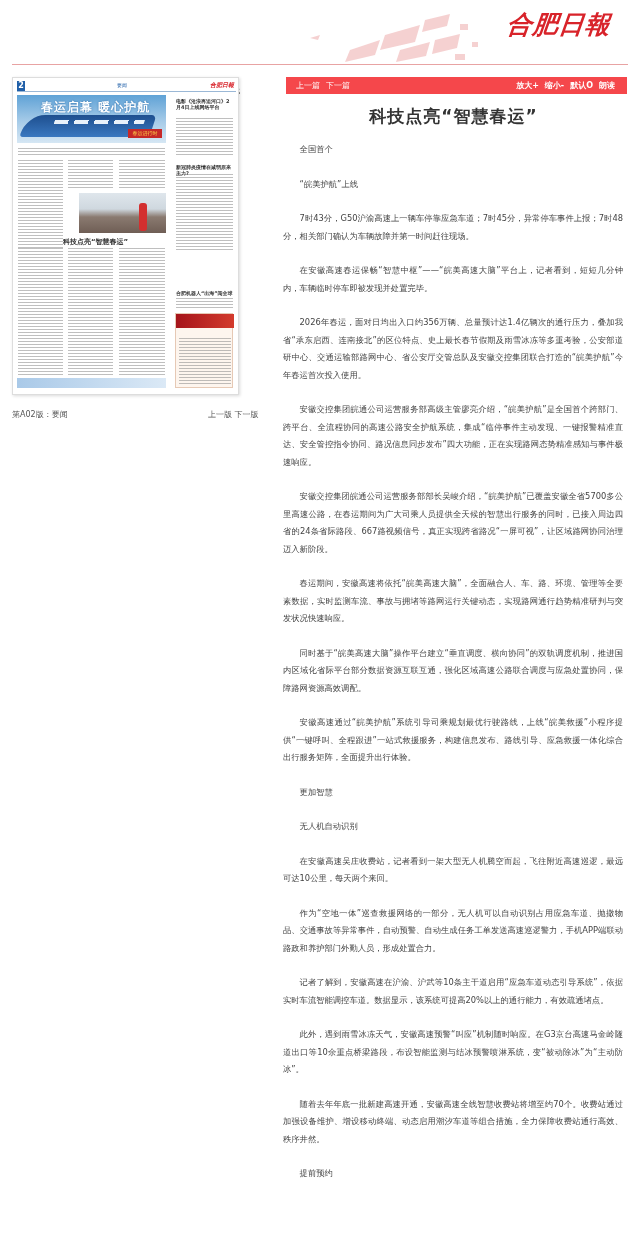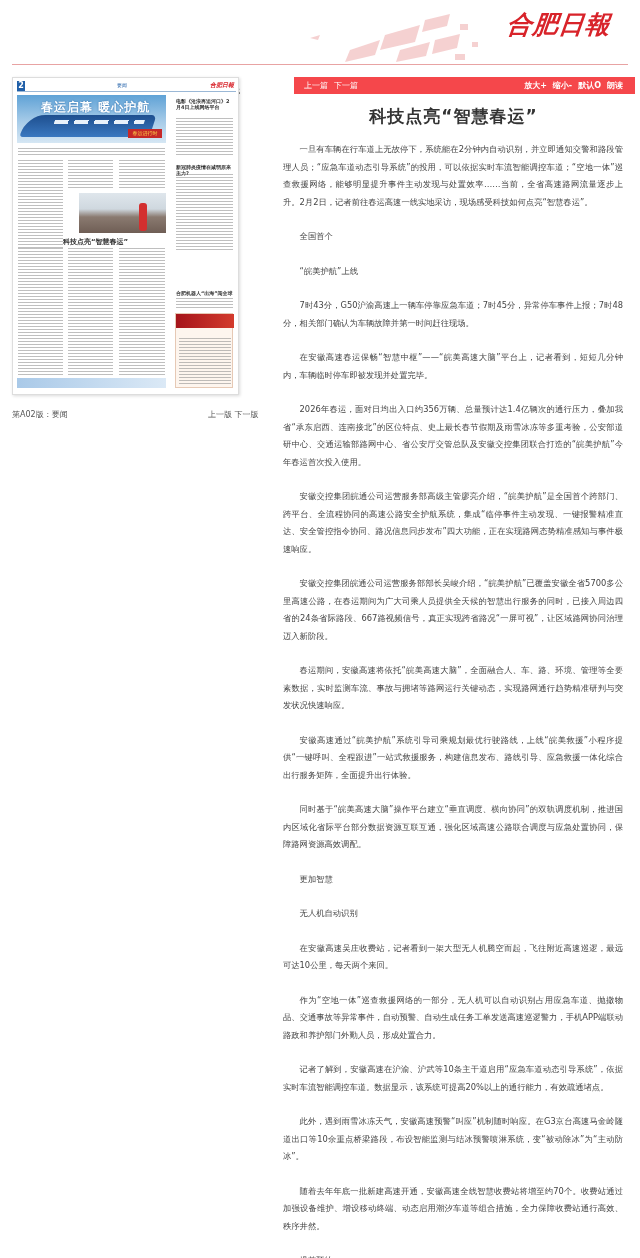--- a/index.html
+++ b/index.html
@@ -33,21 +33,21 @@
     .side-title { position: absolute; left: 163px; font-size: 5px; font-weight: bold; color: #333; }
     .side-box { position: absolute; left: 162px; top: 235px; width: 58px; height: 75px; background: #fdf5ee; border: 1px solid #e6c9b5; }
     .side-box-head { position: absolute; left: 0; top: 0; width: 58px; height: 14px; background: linear-gradient(90deg, #a5141a, #d33b2d); }
     .blue-strip { position: absolute; left: 4px; top: 300px; width: 149px; height: 10px; background: linear-gradient(90deg, #a9c9e8, #dbe9f6); }
 
     .paper-footer-left { position: absolute; left: 12px; top: 409px; font-size: 8px; color: #555; }
     .paper-footer-right { position: absolute; left: 195px; top: 409px; font-size: 8px; color: #555; margin-left: 13px; }
     .paper-footer-right span { cursor: pointer; }
 
     
-    .toolbar { position: absolute; left: 294px; top: 77px; width: 341px; height: 17px; background: #f5474b; }
+    .toolbar { position: absolute; left: 286px; top: 77px; width: 341px; height: 17px; background: #f5474b; }
     .tb-left { position: absolute; left: 10px; top: 3px; font-size: 8px; color: #fff; }
     .tb-left span { margin-right: 6px; cursor: pointer; }
     .tb-right { position: absolute; right: 12px; top: 3px; font-size: 8px; color: #fff; font-weight: bold; margin-left: 42px; }
     .tb-right span { margin-left: 6px; cursor: pointer; }
 
     .article-title { position: absolute; left: 283px; top: 105px; width: 341px; text-align: center; font-size: 17px; font-weight: bold; color: #333; letter-spacing: 1px; }
 
     .article-body { position: absolute; left: 283px; top: 141px; width: 340px; font-size: 8.3px; line-height: 17.5px; color: #444; }
     .article-body p { text-indent: 2em; margin-bottom: 17px; text-align: justify; }
     .article-body p.sub { margin-bottom: 17px; }
@@ -122,31 +122,30 @@
     <span>上一篇</span><span>下一篇</span>
   </div>
   <div class="tb-right">
     <span>放大+</span><span>缩小-</span><span>默认O</span><span>朗读</span>
   </div>
 </div>
 
 <h1 class="article-title">科技点亮“智慧春运”</h1>
 
 <div class="article-body">
-  <p>一旦有车辆在行车道上无故停下，系统能在2分钟内自动识别，并立即通知交警和路段管理人员；“应急车道动态引导系统”的投用，可以依据实时车流智能调控车道；“空地一体”巡查救援网络，能够明显提升事件主动发现与处置效率……当前，全省高速路网流量逐步上升。2月2日，记者前往春运高速一线实地采访，现场感受科技如何点亮“智慧春运”。</p>
   <p class="sub">全国首个</p>
   <p class="sub">“皖美护航”上线</p>
   <p>7时43分，G50沪渝高速上一辆车停靠应急车道；7时45分，异常停车事件上报；7时48分，相关部门确认为车辆故障并第一时间赶往现场。</p>
   <p>在安徽高速春运保畅“智慧中枢”——“皖美高速大脑”平台上，记者看到，短短几分钟内，车辆临时停车即被发现并处置完毕。</p>
   <p>2026年春运，面对日均出入口约356万辆、总量预计达1.4亿辆次的通行压力，叠加我省“承东启西、连南接北”的区位特点、史上最长春节假期及雨雪冰冻等多重考验，公安部道研中心、交通运输部路网中心、省公安厅交管总队及安徽交控集团联合打造的“皖美护航”今年春运首次投入使用。</p>
   <p>安徽交控集团皖通公司运营服务部高级主管廖亮介绍，“皖美护航”是全国首个跨部门、跨平台、全流程协同的高速公路安全护航系统，集成“临停事件主动发现、一键报警精准直达、安全管控指令协同、路况信息同步发布”四大功能，正在实现路网态势精准感知与事件极速响应。</p>
   <p>安徽交控集团皖通公司运营服务部部长吴峻介绍，“皖美护航”已覆盖安徽全省5700多公里高速公路，在春运期间为广大司乘人员提供全天候的智慧出行服务的同时，已接入周边四省的24条省际路段、667路视频信号，真正实现跨省路况“一屏可视”，让区域路网协同治理迈入新阶段。</p>
   <p>春运期间，安徽高速将依托“皖美高速大脑”，全面融合人、车、路、环境、管理等全要素数据，实时监测车流、事故与拥堵等路网运行关键动态，实现路网通行趋势精准研判与突发状况快速响应。</p>
+  <p>同时基于“皖美高速大脑”操作平台建立“垂直调度、横向协同”的双轨调度机制，推进国内区域化省际平台部分数据资源互联互通，强化区域高速公路联合调度与应急处置协同，保障路网资源高效调配。</p>
   <p>安徽高速通过“皖美护航”系统引导司乘规划最优行驶路线，上线“皖美救援”小程序提供“一键呼叫、全程跟进”一站式救援服务，构建信息发布、路线引导、应急救援一体化综合出行服务矩阵，全面提升出行体验。</p>
-  <p>同时基于“皖美高速大脑”操作平台建立“垂直调度、横向协同”的双轨调度机制，推进国内区域化省际平台部分数据资源互联互通，强化区域高速公路联合调度与应急处置协同，保障路网资源高效调配。</p>
   <p class="sub">更加智慧</p>
   <p class="sub">无人机自动识别</p>
   <p>在安徽高速吴庄收费站，记者看到一架大型无人机腾空而起，飞往附近高速巡逻，最远可达10公里，每天两个来回。</p>
   <p>作为“空地一体”巡查救援网络的一部分，无人机可以自动识别占用应急车道、抛撒物品、交通事故等异常事件，自动预警、自动生成任务工单发送高速巡逻警力，手机APP端联动路政和养护部门外勤人员，形成处置合力。</p>
   <p>记者了解到，安徽高速在沪渝、沪武等10条主干道启用“应急车道动态引导系统”，依据实时车流智能调控车道。数据显示，该系统可提高20%以上的通行能力，有效疏通堵点。</p>
   <p>此外，遇到雨雪冰冻天气，安徽高速预警“叫应”机制随时响应。在G3京台高速马金岭隧道出口等10余重点桥梁路段，布设智能监测与结冰预警喷淋系统，变“被动除冰”为“主动防冰”。</p>
   <p>随着去年年底一批新建高速开通，安徽高速全线智慧收费站将增至约70个。收费站通过加强设备维护、增设移动终端、动态启用潮汐车道等组合措施，全力保障收费站通行高效、秩序井然。</p>
   <p class="sub">提前预约</p>
 
 </div>

